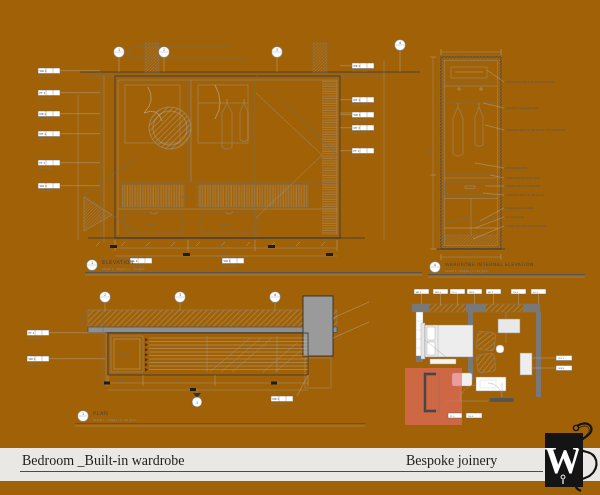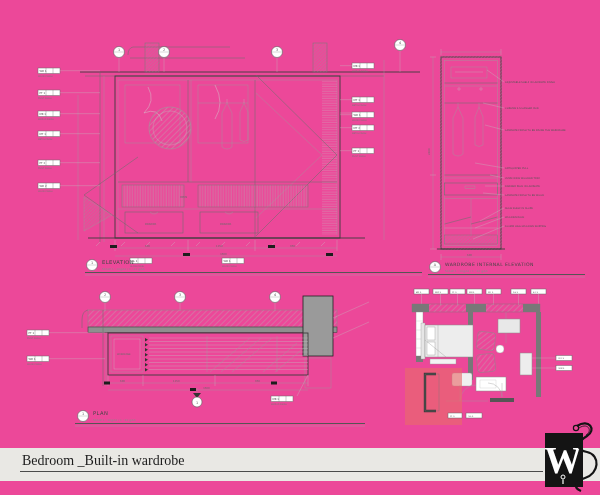--- a/index.html
+++ b/index.html
@@ -1,16 +1,16 @@
 <!DOCTYPE html>
 <html><head>
 <meta charset="utf-8">
 <style>
   html,body{margin:0;padding:0;background:#fff;}
-  .sheet{position:relative;width:600px;height:495px;background:#ec4899;overflow:hidden;
+  .sheet{position:relative;width:600px;height:495px;background:#a16207;overflow:hidden;
          font-family:"DejaVu Sans",sans-serif;}
   svg{position:absolute;overflow:visible;}
   
   .ln{stroke:#6e6e6e;stroke-width:.55;fill:none;}
   .lnd{stroke:#3c3c3c;stroke-width:.9;fill:none;}
   .lnl{stroke:#9c9c9c;stroke-width:.4;fill:none;}
   .lnx{stroke:#c2c2c2;stroke-width:.35;fill:none;}
   .tb{fill:#ffffff;stroke:#6a6a6a;stroke-width:.5;}
   .tdiv{stroke:#6a6a6a;stroke-width:.35;}
   .tc{font-size:2.6px;fill:#4c4c4c;}
@@ -637,20 +637,21 @@
         </g>
       <g transform="translate(68,128)">
           <rect class="tb" width="16" height="5"></rect>
           <text class="tc" style="font-size:2.2px" x="2.5" y="3.6">GL 1</text>
         </g>
     </g>
   </svg>
 
   <div class="footer-band" style="background: rgb(233, 232, 228);"></div>
   <div class="footer-title">Bedroom _Built-in wardrobe</div>
+  <div class="footer-right">Bespoke joinery</div>
   <div class="footer-rule"></div>
 
   <svg class="logo" viewBox="0 0 54 74">
     <rect x="2" y="13" width="38" height="54" fill="#141414"></rect>
     <text x="20" y="53" text-anchor="middle" fill="#ffffff" style="font-family:'Liberation Serif',serif;font-size:37px;font-weight:bold;">W</text>
     <g fill="none" stroke="#141414">
       <path d="M34,6 C46,-2 54,10 44,16 C34,22 32,30 44,32 C58,35 56,54 42,58 C32,61 30,68 38,71" stroke-width="2.2"></path>
       <path d="M36,8 C45,2 50,11 43,15" stroke-width=".8"></path>
       <circle cx="33" cy="8" r="2.6" stroke-width="1.2"></circle>
     </g>

